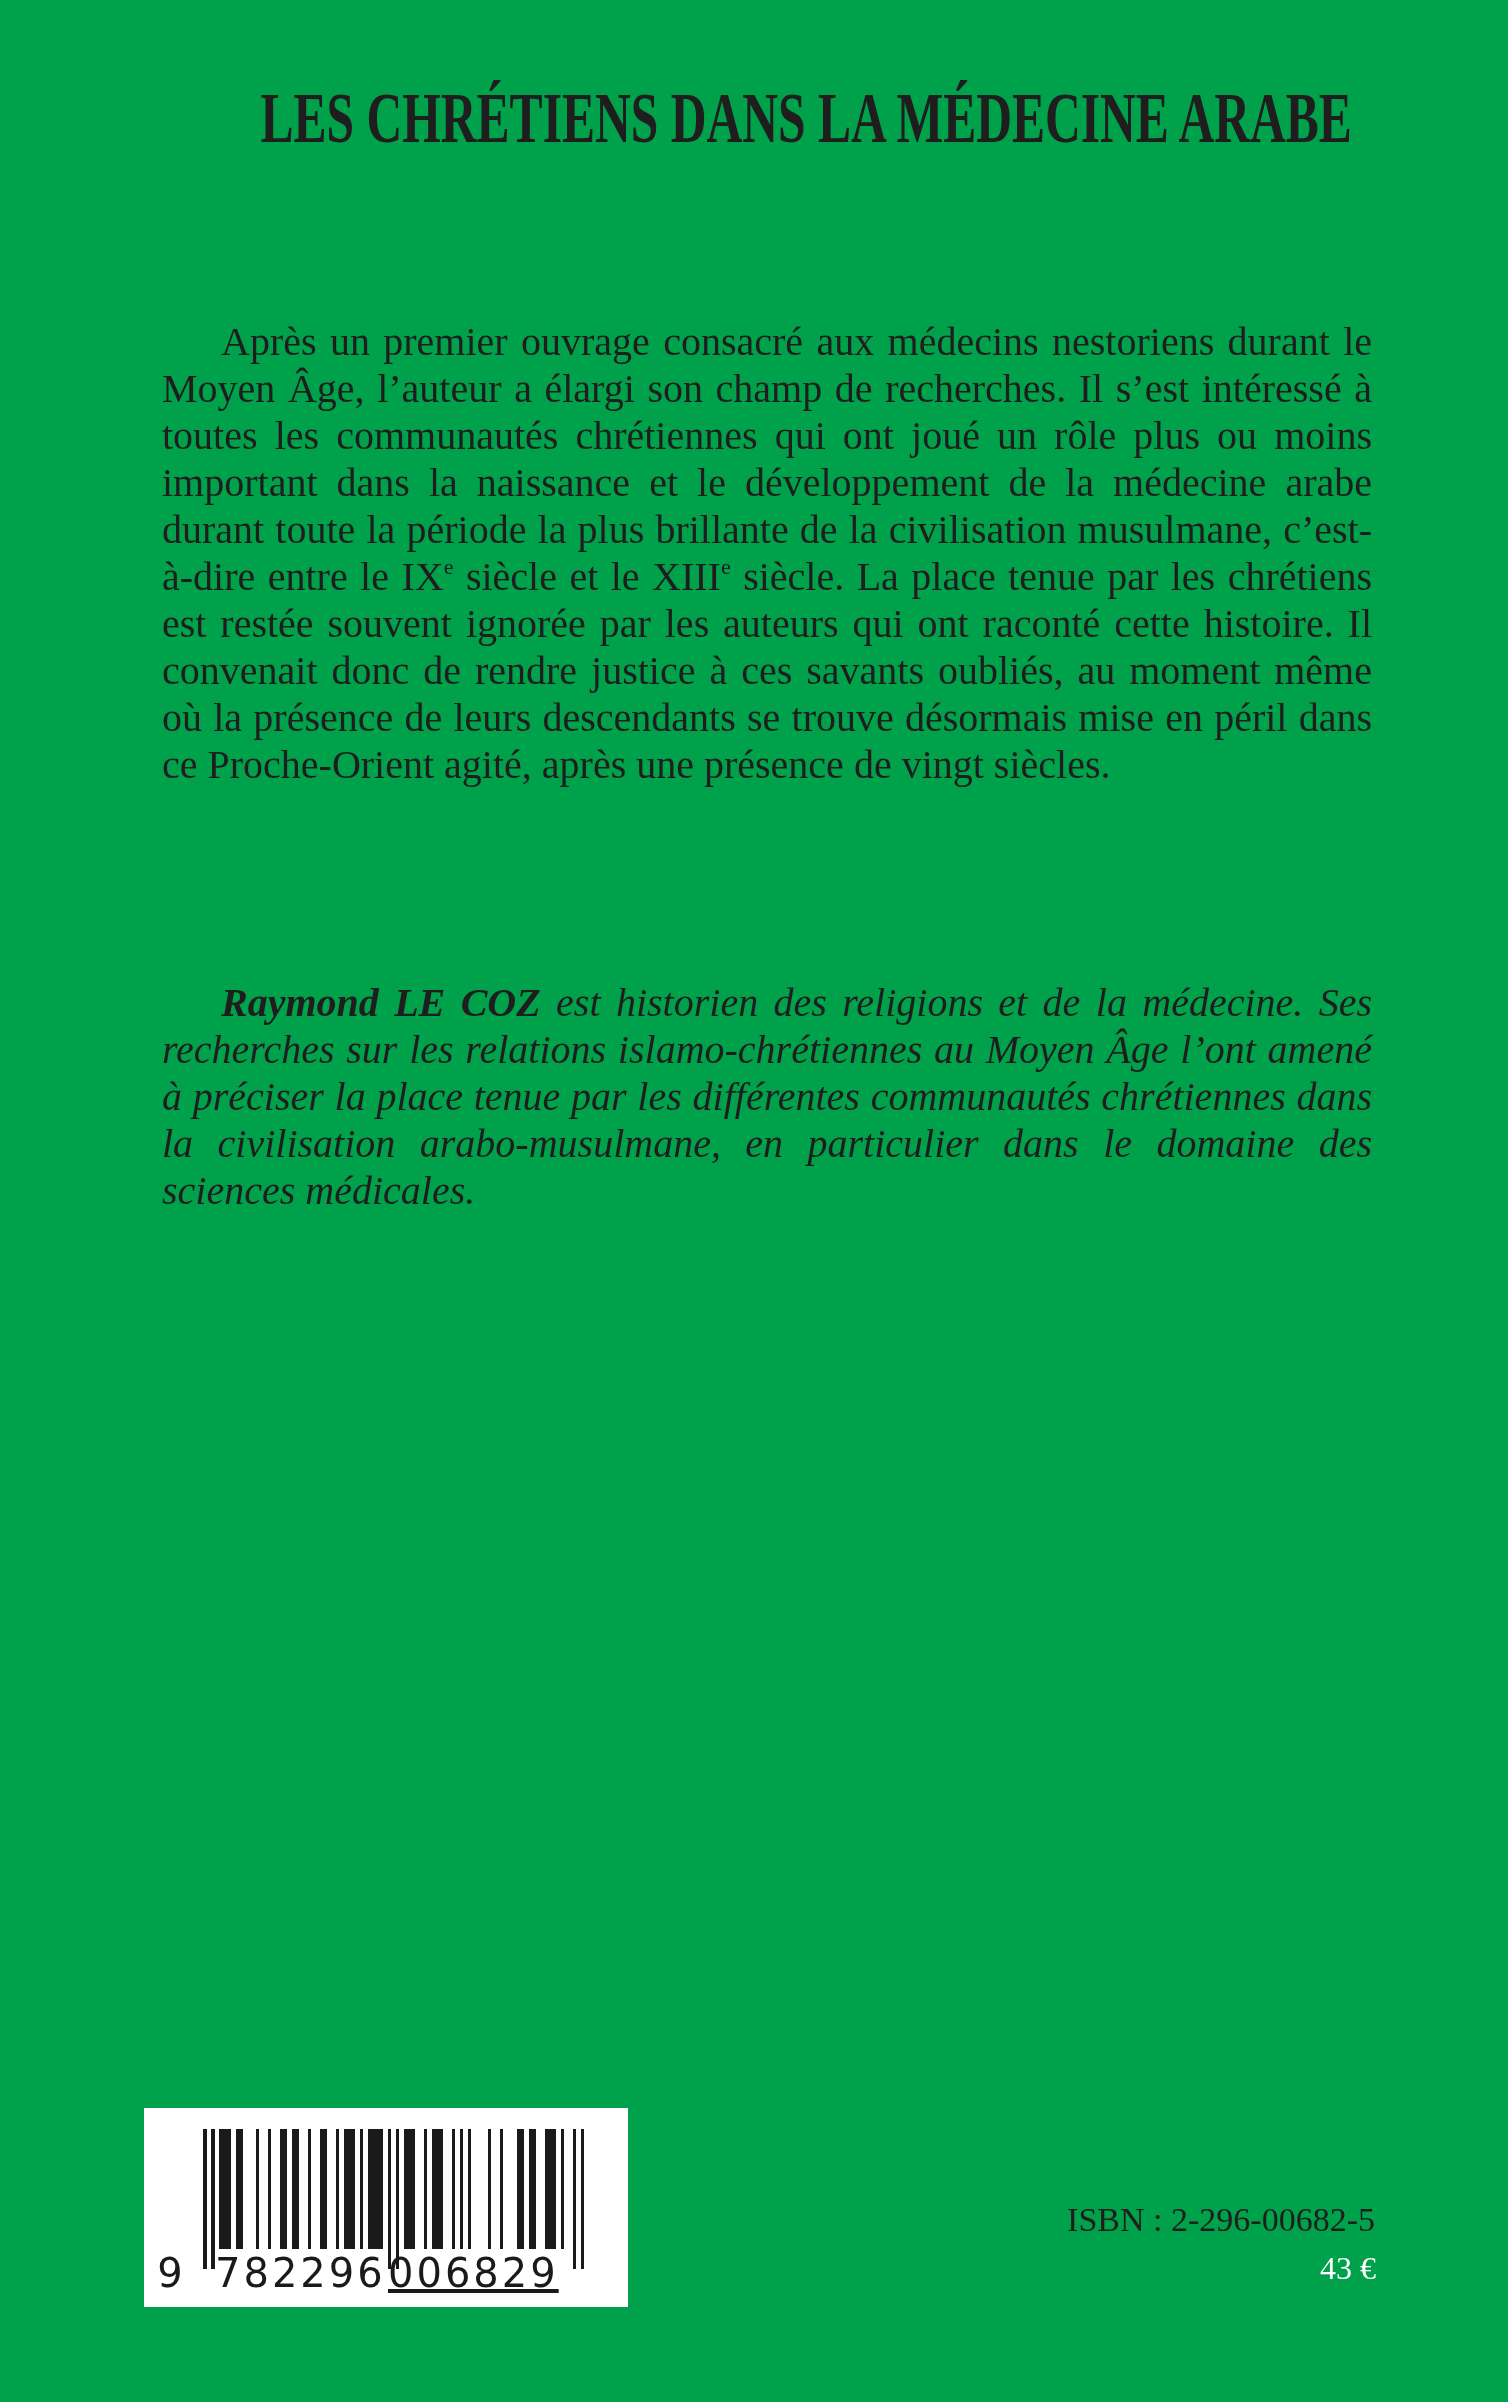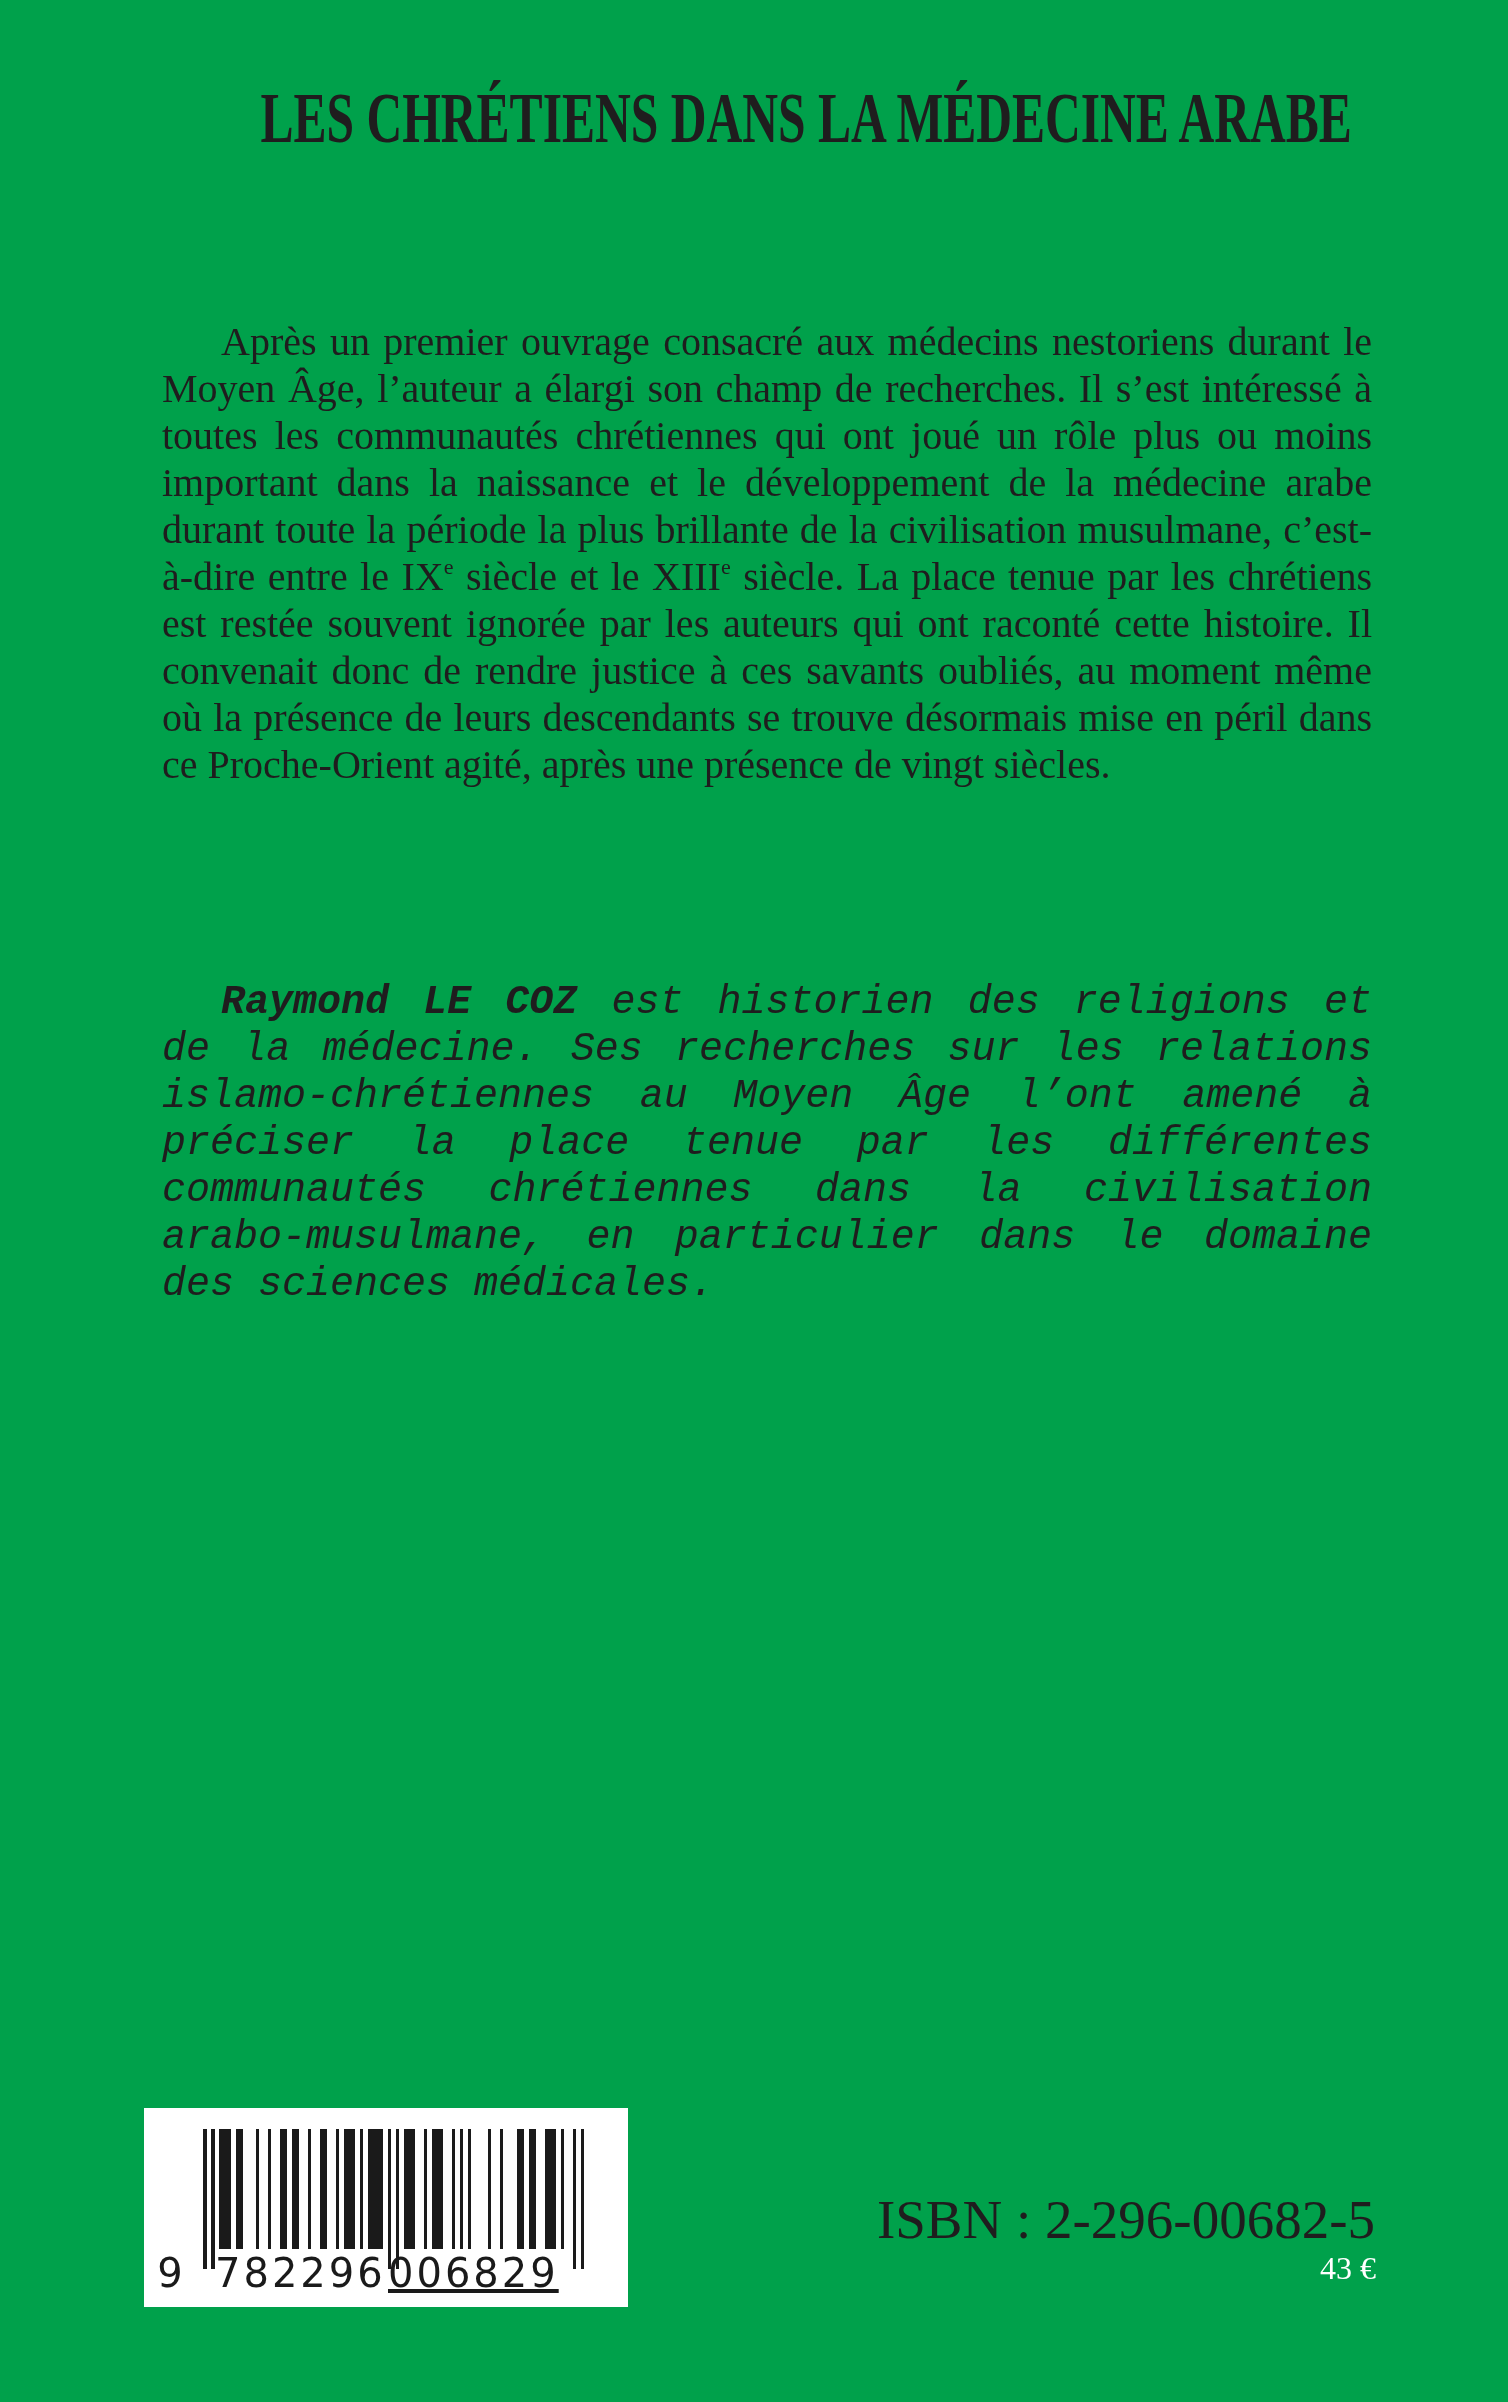--- a/index.html
+++ b/index.html
@@ -28,39 +28,39 @@
     position: relative; left: 13.2px;
   }
   .para {
     position: absolute; left: 162px; width: 1210px;
     font-size: 40px; line-height: 47px;
     text-align: justify; text-align-last: left;
     margin: 0;
   }
   .para .indent { display: inline-block; width: 59px; }
   .para.desc { top: 318px; font-family: Liberation Serif, serif; }
-  .para.author { top: 979px; font-style: italic; font-family: Liberation Mono, monospace; }
+  .para.author { top: 979px; font-style: italic; }
   .para.author b { font-weight: bold; }
   sup.ord { font-size: 0.55em; vertical-align: 0.75em; line-height: 0; }
 
   .barcode-box {
     position: absolute; left: 144px; top: 2108px;
     width: 484px; height: 199px; background: #ffffff;
   }
   .bars { position: absolute; left: 59px; top: 21px; width: 381px; height: 140px; }
   .bar { position: absolute; top: 0; background: #1a1a1a; }
   .bc-digits {
     position: absolute; top: 144px; left: 0; width: 484px; height: 42px;
     font-family: "DejaVu Sans", sans-serif; font-size: 40px; line-height: 42px;
     color: #1a1a1a;
   }
   .bc-digits span { position: absolute; top: 0; }
   .isbn {
     position: absolute; right: 133px; top: 2197px;
-    font-size: 55px; line-height: 45px; white-space: nowrap;
+    font-size: 34px; line-height: 45px; white-space: nowrap;
     color: #1f1d1e;
   }
   .price {
     position: absolute; right: 132px; top: 2249px;
     font-size: 32px; line-height: 38px; white-space: nowrap;
     color: #ffffff;
   }
 </style>
 </head>
 <body>

